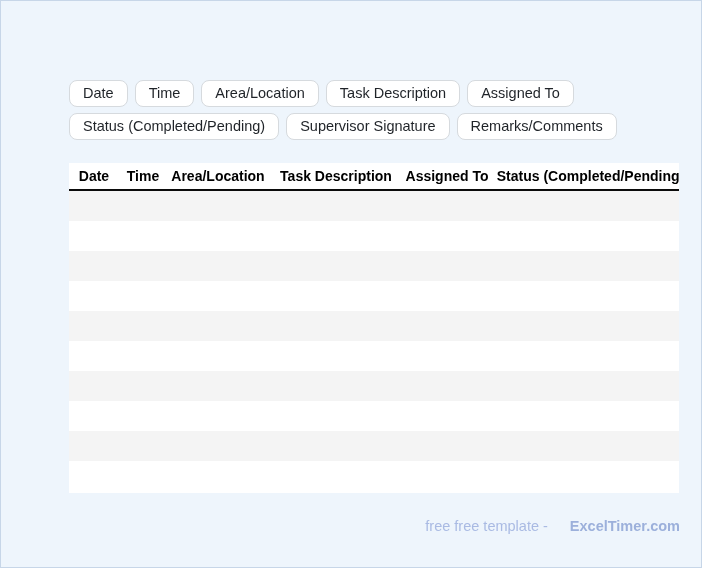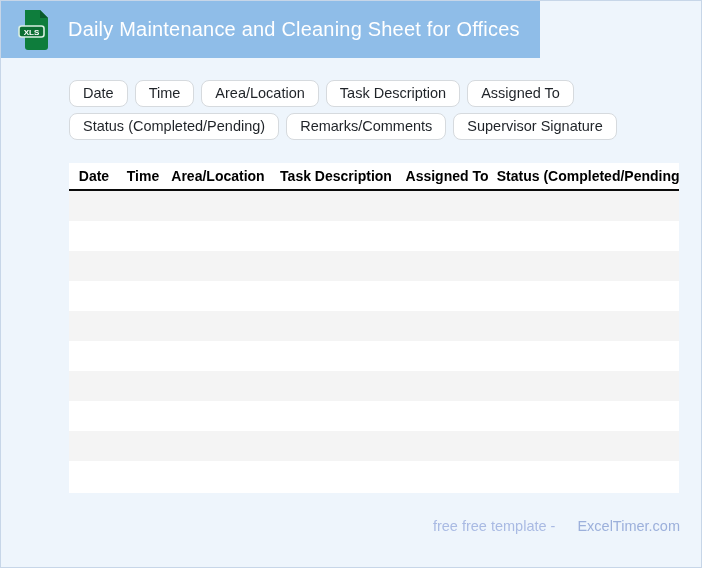--- a/index.html
+++ b/index.html
@@ -80,51 +80,42 @@
   .trow.odd  { background: #f4f4f4; }
   .trow.even { background: #ffffff; }
   
   .footer {
     position: absolute; top: 517px; right: 21px;
     font-size: 14.5px;
     color: #a9bae3;
     white-space: nowrap;
   }
   .footer .brand {
-    font-weight: normal;
+    font-weight: bold;
     color: #9cb0db;
     margin-left: 6px;
     cursor: pointer;
     padding-left: 16px;
   }
 </style>
 </head>
 <body>
 
 <div class="page">
 
-  <div class="header-bar">
-    <svg class="file-icon" width="34" height="42" viewBox="0 0 34 42">
-      <path d="M7 1 L22 1 L30 9 L30 38 Q30 41 27 41 L10 41 Q7 41 7 38 Z" fill="#0e7d3c"></path>
-      <path d="M22 1 L30 9 L22 9 Z" fill="#0a5a2b"></path>
-      <rect x="1" y="17" width="25" height="11" rx="2.5" fill="#0c6e33" stroke="#d9efe2" stroke-width="1.6"></rect>
-      <text x="13.5" y="25.5" text-anchor="middle" font-family="Liberation Sans, sans-serif" font-size="8" font-weight="bold" fill="#ffffff">XLS</text>
-    </svg>
-    <h1 class="page-title">Daily Maintenance and Cleaning Sheet for Offices</h1>
-  </div>
 
   <div class="chips">
     <span class="chip">Date</span>
     <span class="chip">Time</span>
     <span class="chip">Area/Location</span>
     <span class="chip">Task Description</span>
     <span class="chip">Assigned To</span>
     <span class="chip">Status (Completed/Pending)</span>
+    <span class="chip">Supervisor Signature</span>
     <span class="chip">Remarks/Comments</span>
-    <span class="chip">Supervisor Signature</span>
   </div>
 
   <div class="table-wrap">
     <div class="thead">
       <div class="th c0">Date</div>
       <div class="th c1">Time</div>
       <div class="th c2">Area/Location</div>
       <div class="th c3">Task Description</div>
       <div class="th c4">Assigned To</div>
       <div class="th c5">Status (Completed/Pending)</div>

